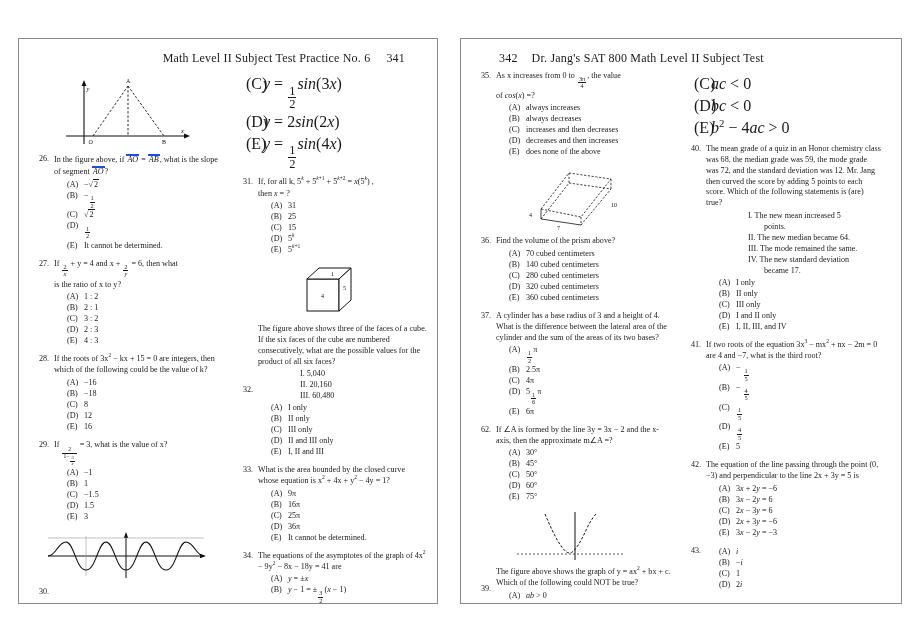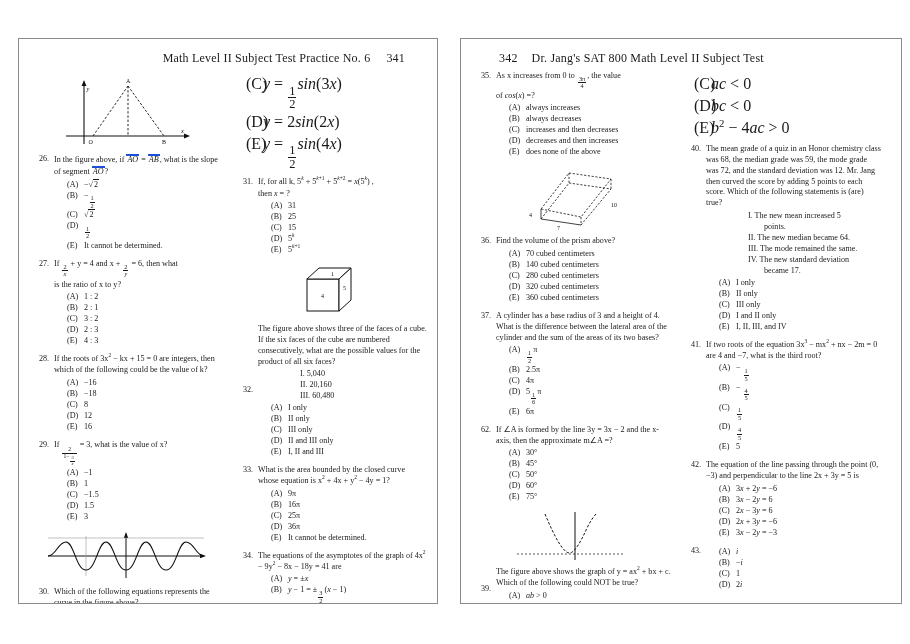--- a/index.html
+++ b/index.html
@@ -242,24 +242,20 @@
               <line x1="84" y1="4" x2="84" y2="48" stroke="#111" stroke-width="1"></line>
               <polygon points="84,2 81.8,8 86.2,8" fill="#111"></polygon>
               <line x1="44" y1="6" x2="44" y2="46" stroke="#999" stroke-width="0.6"></line>
               <line x1="6" y1="8" x2="162" y2="8" stroke="#999" stroke-width="0.6"></line>
               <path d="M6,26 C14,26 16,12 24,12 C32,12 34,40 44,40 C54,40 56,12 64,12 C72,12 74,40 84,40 C94,40 96,12 104,12 C112,12 114,40 124,40 C134,40 136,12 144,12 C152,12 154,26 162,26" fill="none" stroke="#111" stroke-width="1.1"></path>
             </svg>
           </div>
 
           <div class="q">
             <div class="qnum">30.</div>
-            <div class="qbody">
-              <p class="qtext">Which of the following equations represents the curve in the figure above?</p>
-
-            </div>
           </div>
 
         </div>
 
         <div class="col">
 
           <ul class="choices" style="margin-top:2px;">
             <li>
                 <span class="lbl">(C)</span>
                 <span class="val"><i class="v">y</i> = <span class="frac">

